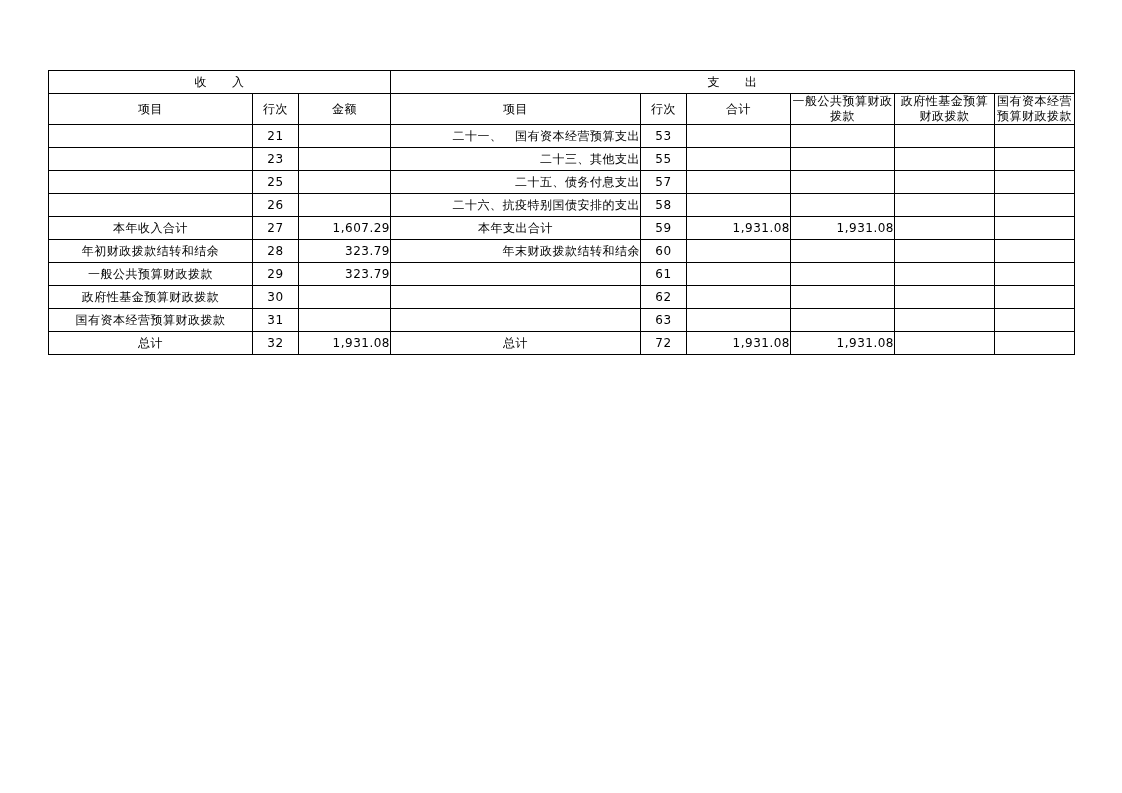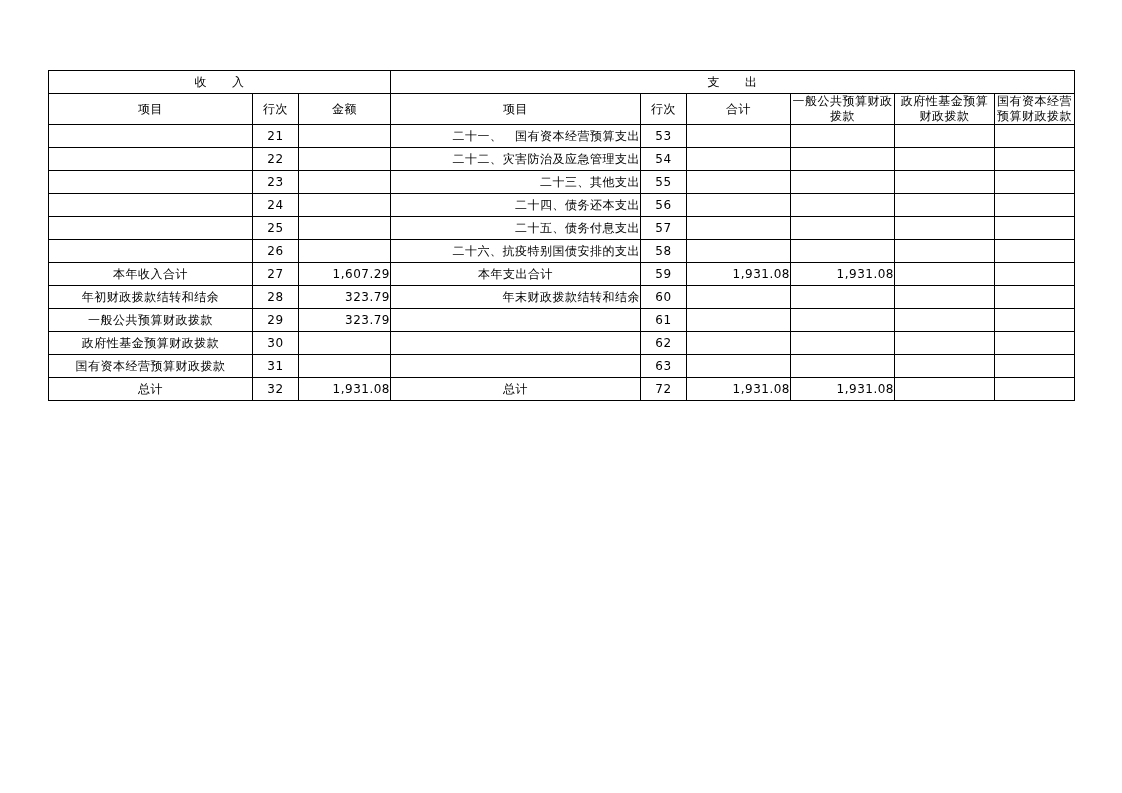--- a/index.html
+++ b/index.html
@@ -134,46 +134,24 @@
             <td class="c-right"></td>
             <td class="c-left">二十一、　国有资本经营预算支出</td>
             <td class="c-center">53</td>
             <td class="c-right"></td>
             <td class="c-right"></td>
             <td class="c-right"></td>
             <td class="c-right"></td>
           </tr>
           <tr>
             <td class="c-left"></td>
-            <td class="c-center">22</td>
-            <td class="c-right"></td>
-            <td class="c-left">二十二、灾害防治及应急管理支出</td>
-            <td class="c-center">54</td>
-            <td class="c-right"></td>
-            <td class="c-right"></td>
-            <td class="c-right"></td>
-            <td class="c-right"></td>
-          </tr>
-          <tr>
-            <td class="c-left"></td>
             <td class="c-center">23</td>
             <td class="c-right"></td>
             <td class="c-left">二十三、其他支出</td>
             <td class="c-center">55</td>
-            <td class="c-right"></td>
-            <td class="c-right"></td>
-            <td class="c-right"></td>
-            <td class="c-right"></td>
-          </tr>
-          <tr>
-            <td class="c-left"></td>
-            <td class="c-center">24</td>
-            <td class="c-right"></td>
-            <td class="c-left">二十四、债务还本支出</td>
-            <td class="c-center">56</td>
             <td class="c-right"></td>
             <td class="c-right"></td>
             <td class="c-right"></td>
             <td class="c-right"></td>
           </tr>
           <tr>
             <td class="c-left"></td>
             <td class="c-center">25</td>
             <td class="c-right"></td>
             <td class="c-left">二十五、债务付息支出</td>

